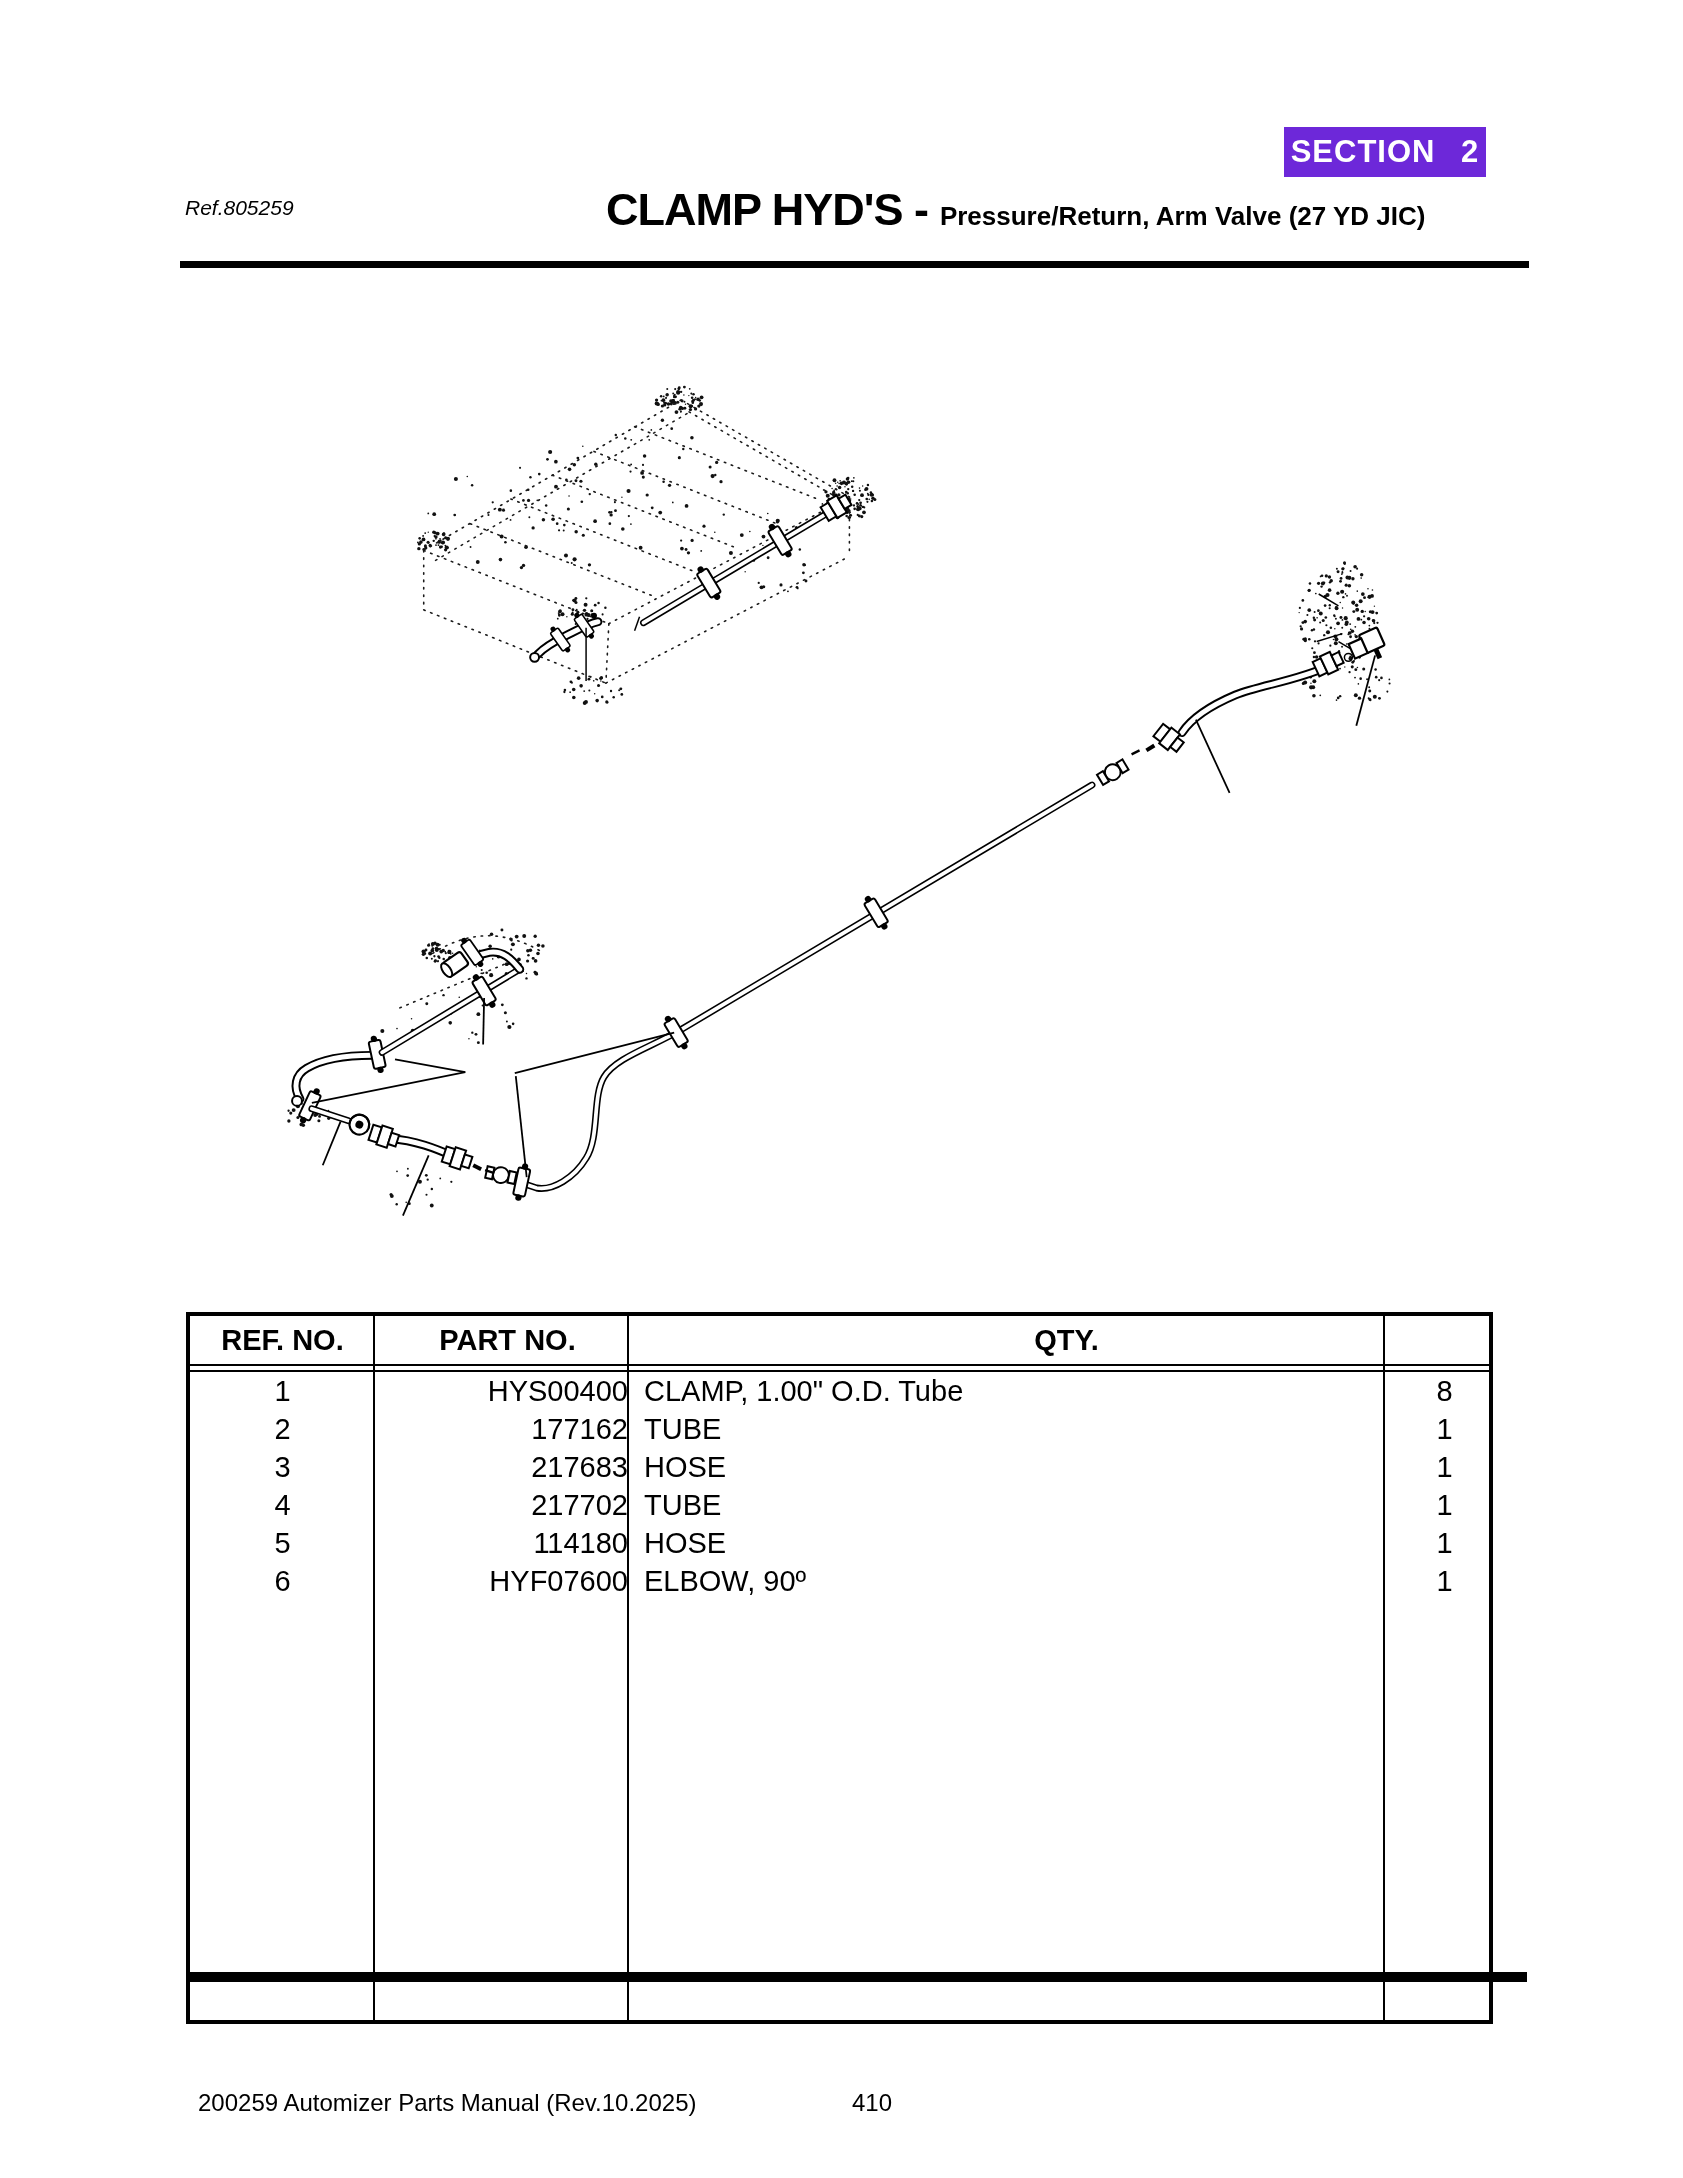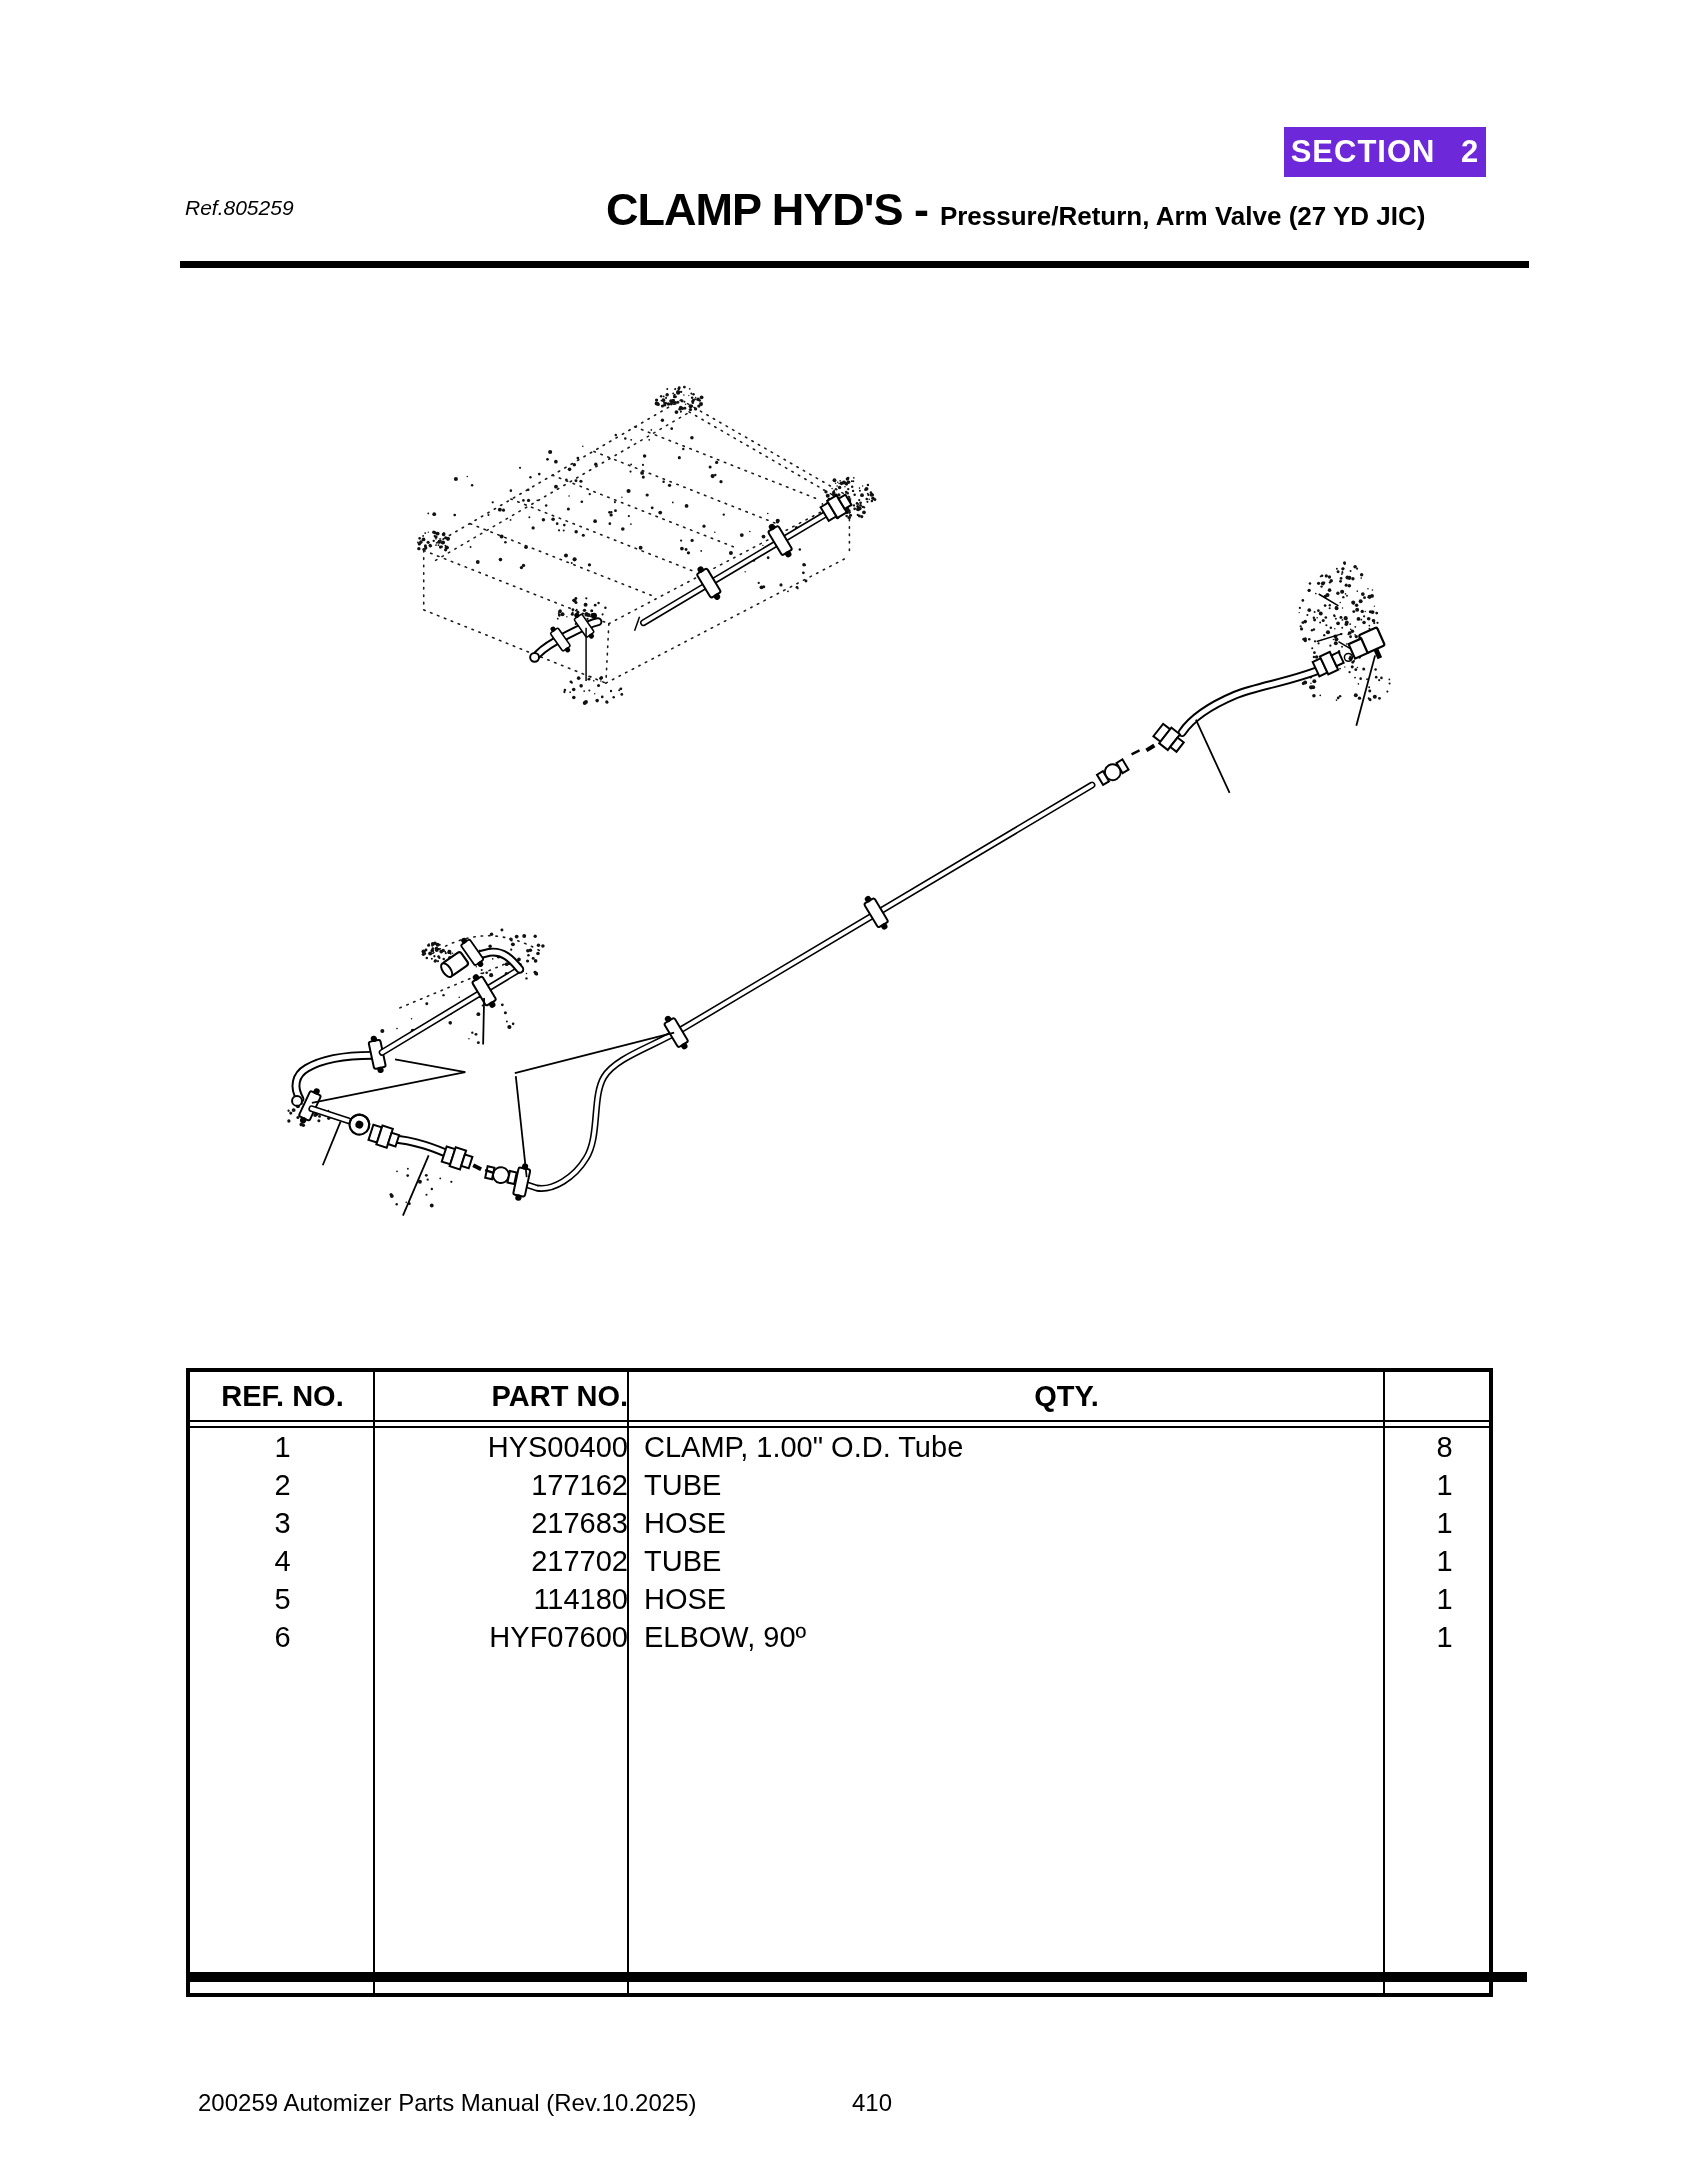--- a/index.html
+++ b/index.html
@@ -15,36 +15,36 @@
   }
   .ref-label{position:absolute;left:185px;top:196px;font-style:italic;font-size:21px;}
   .title-row{position:absolute;left:606px;top:184px;display:flex;align-items:baseline;white-space:nowrap;}
   .page-title{font-size:45px;font-weight:bold;letter-spacing:-1px;}
   .page-subtitle{font-size:26px;font-weight:bold;margin-left:12px;}
   .rule-top{position:absolute;left:180px;top:261px;width:1349px;height:7px;background:#000;}
   .rule-bottom{position:absolute;left:188px;top:1972px;width:1339px;height:10px;background:#000;}
   .diagram{position:absolute;left:0;top:0;width:1683px;height:2178px;pointer-events:none;}
 
   .parts-table{
-    position:absolute;left:186px;top:1368px;width:1307px;height:629px;
+    position:absolute;left:186px;top:1312px;width:1307px;height:712px;
     border:4px solid #000;box-sizing:border-box;
   }
   .pt-inner{position:relative;width:100%;height:100%;}
   .pt-divider{position:absolute;top:0;bottom:0;width:2px;background:#000;}
   .pt-header{
     display:flex;height:48px;align-items:center;font-weight:bold;font-size:29px;
     border-bottom:2px solid #000;
   }
   .pt-header-gap{height:4px;border-bottom:2px solid #000;}
   .pt-row{display:flex;height:38px;align-items:center;font-size:29px;}
   .c-ref{width:185px;text-align:center;flex:none;}
   .c-part{width:253px;flex:none;padding-left:24px;box-sizing:border-box;text-align:right;}
   .c-desc{width:756px;flex:none;padding-left:16px;box-sizing:border-box;text-align:left;}
   .c-qty{flex:1;text-align:center;margin-left:16px;}
-  .pt-header .c-part,.pt-header .c-desc{padding-left:12px;text-align:right;}
+  .pt-header .c-part,.pt-header .c-desc{padding-left:12px;text-align:center;}
 
   .footer-manual{position:absolute;left:198px;top:2089px;font-size:24px;}
   .footer-page{position:absolute;left:852px;top:2089px;font-size:24px;}
 
   
   .dotted{fill:none;stroke:#1a1a1a;stroke-width:1.6;stroke-dasharray:1.5 6;stroke-linecap:round;}
   .tube-o{fill:none;stroke:#000;stroke-width:7;stroke-linecap:round;}
   .tube-i{fill:none;stroke:#fff;stroke-width:3.8;stroke-linecap:round;}
   .hose-o{fill:none;stroke:#000;stroke-width:9;stroke-linecap:round;}
   .hose-i{fill:none;stroke:#fff;stroke-width:5;stroke-linecap:round;}

